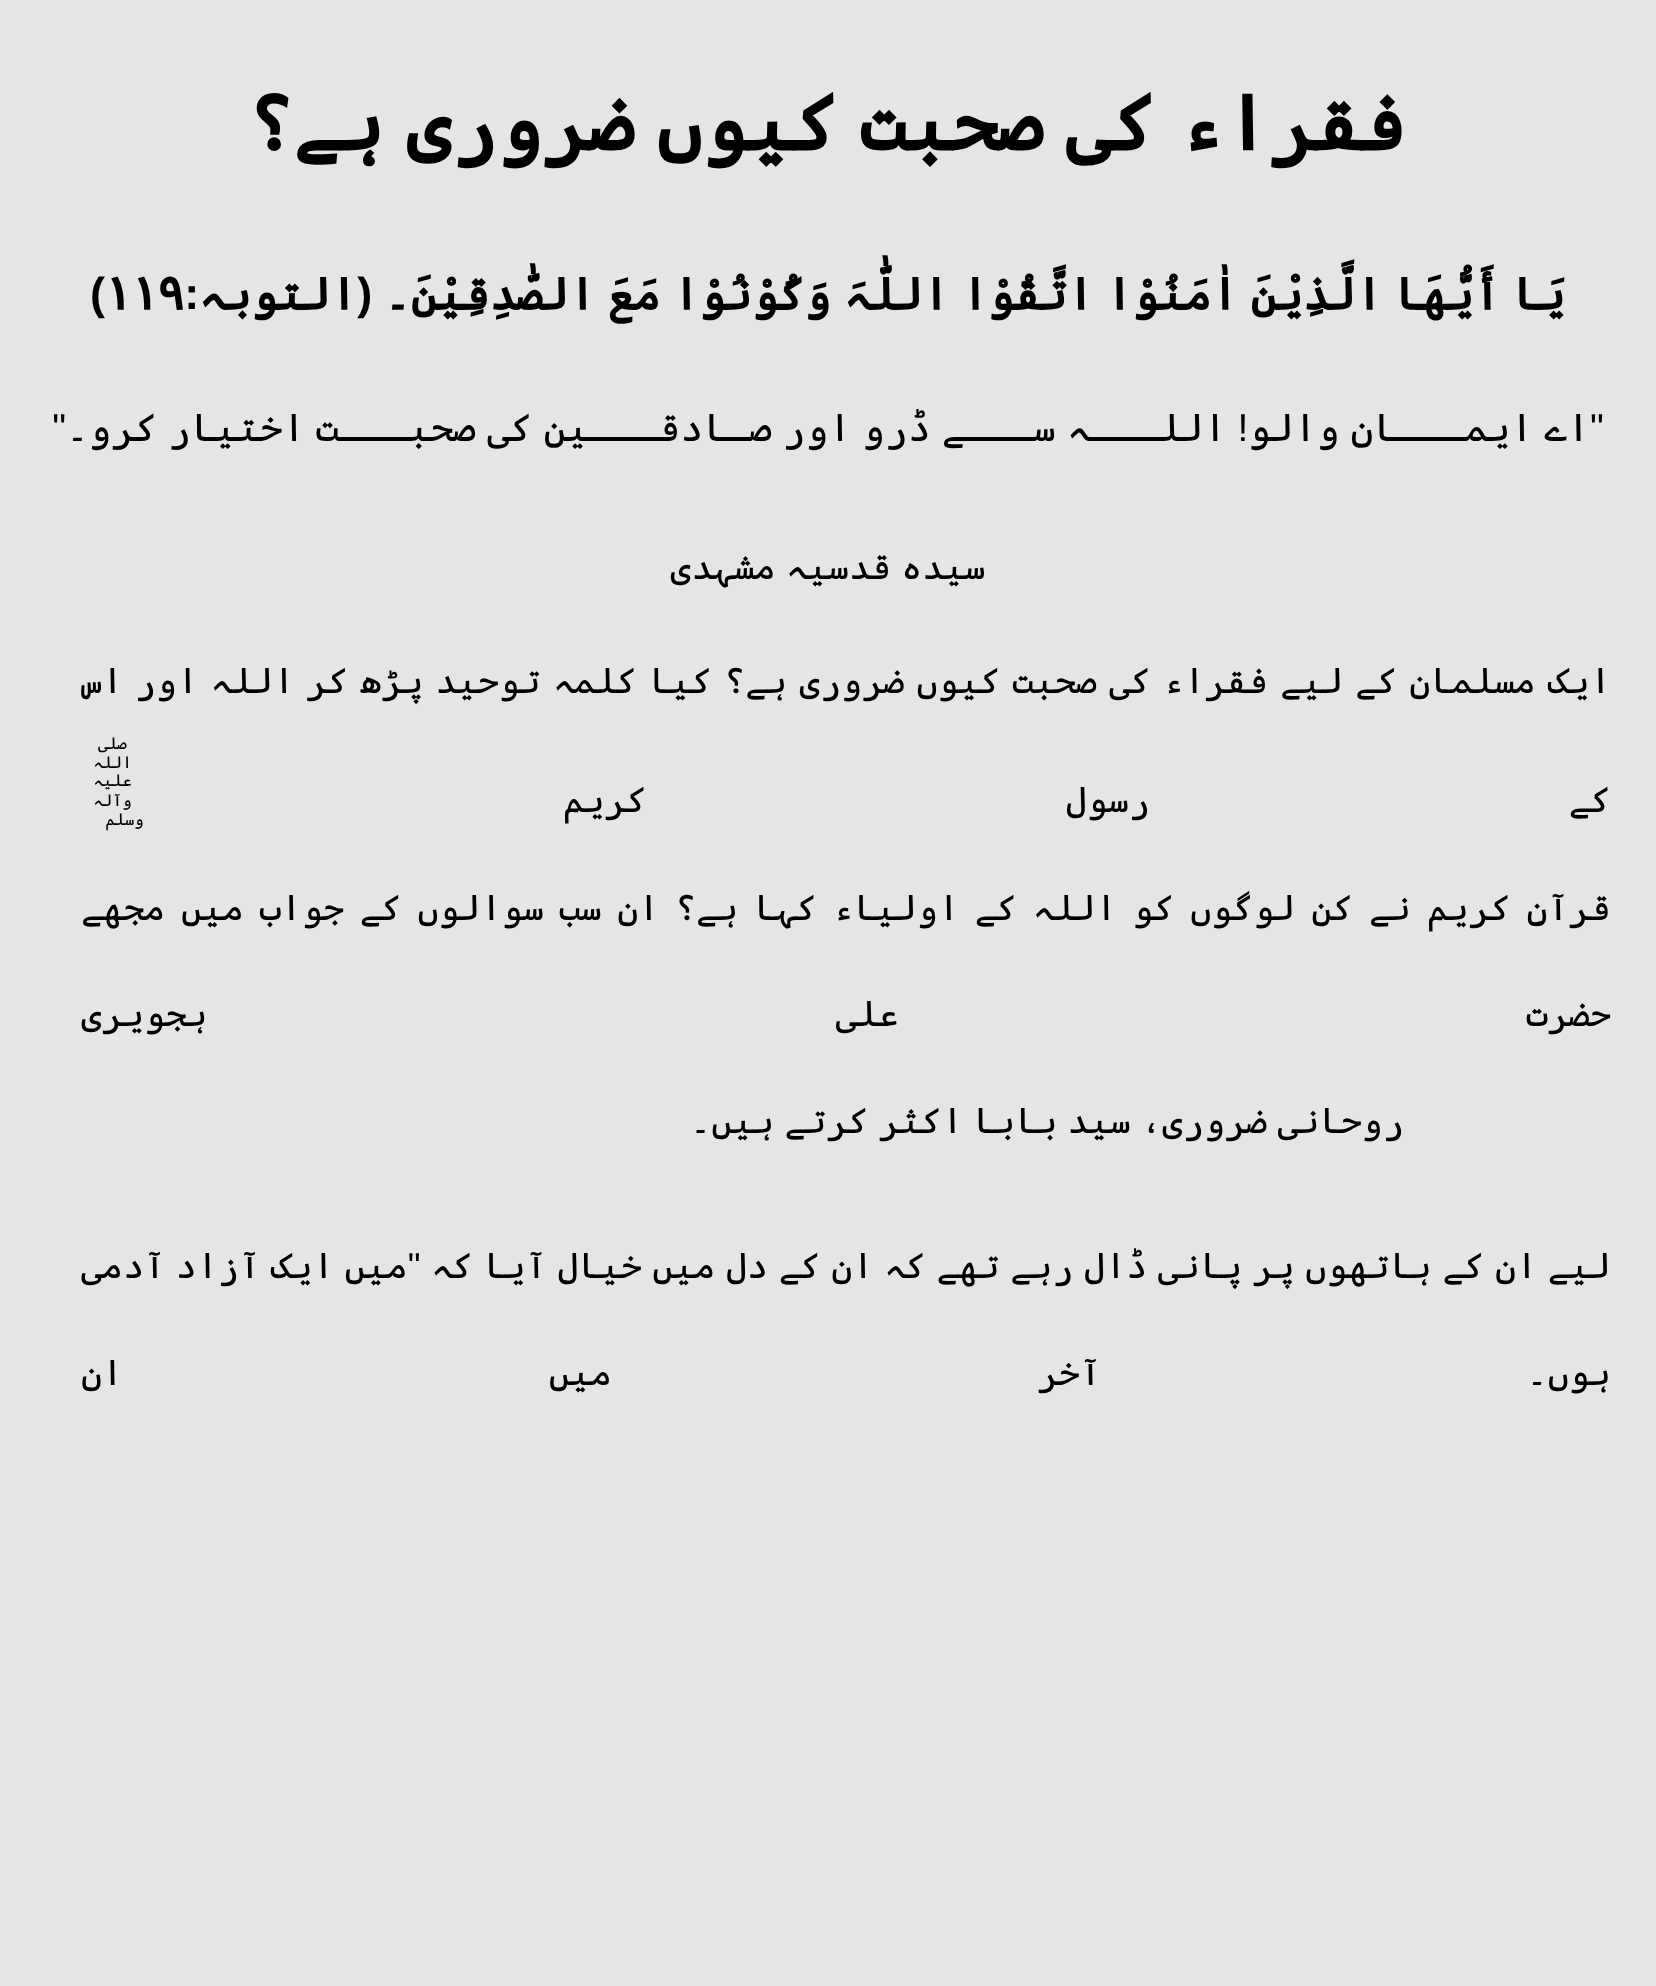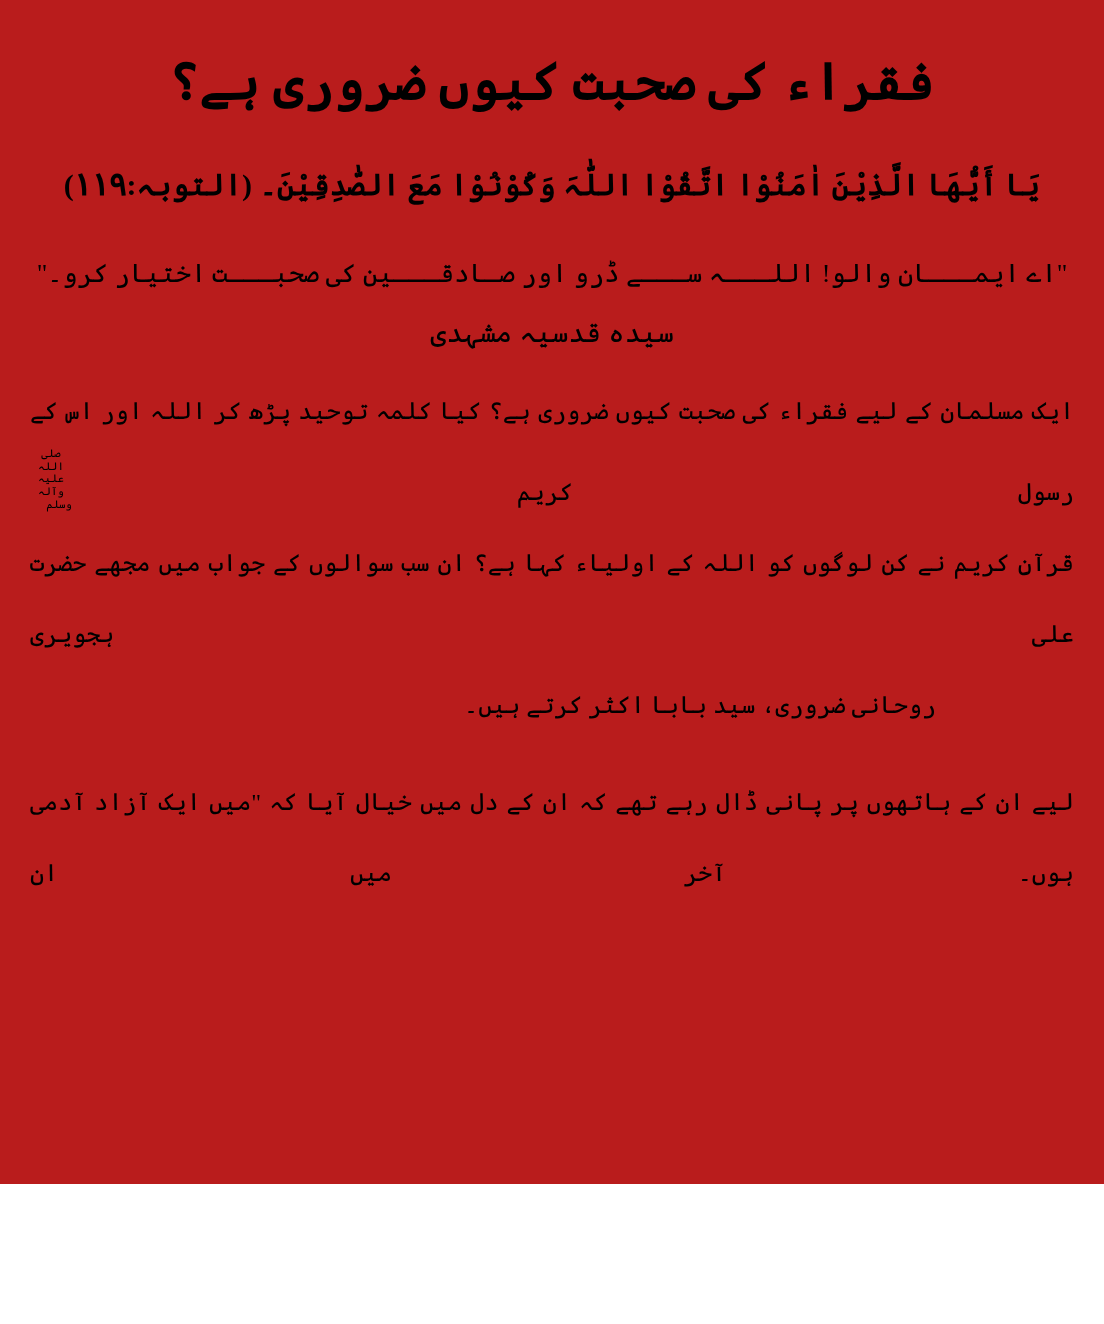--- a/index.html
+++ b/index.html
@@ -3,61 +3,62 @@
 <meta charset="utf-8">
 <style>
   html, body {
     margin: 0;
     padding: 0;
     background: #ffffff;
   }
   .page {
     position: relative;
     width: 1104px;
-    height: 1184px;
+    height: 1324px;
     box-sizing: border-box;
     padding: 42px 30px 0 30px;
     direction: rtl;
-    background: #b91c1c;
+    background: #e5e5e5;
     color: #000000;
-    font-family: Liberation Serif, serif;
+    font-family: Liberation Sans, sans-serif;
     overflow: hidden;
   }
   .title {
     margin: 0;
     font-size: 52px;
     font-weight: bold;
     text-align: center;
     line-height: 1.55;
   }
   .verse {
-    margin-top: 38px;
+    margin-top: 50px;
     font-size: 30px;
     font-weight: bold;
     text-align: center;
     line-height: 1.6;
   }
   .translation {
     margin-top: 44px;
     font-size: 26px;
     text-align: center;
     line-height: 1.6;
   }
   .author {
-    margin-top: 18px;
-    font-size: 28px;
+    margin-top: 55px;
+    font-size: 24px;
     text-align: center;
     line-height: 1.5;
   }
   .body {
     margin-top: 22px;
   }
   .para {
     font-size: 24px;
     line-height: 71px;
+    margin-left: 24px;
   }
   .para + .para {
     margin-top: 26px;
   }
   .line.justify {
     text-align: justify;
     text-align-last: justify;
     text-justify: inter-word;
   }
   .line.p1-end {

